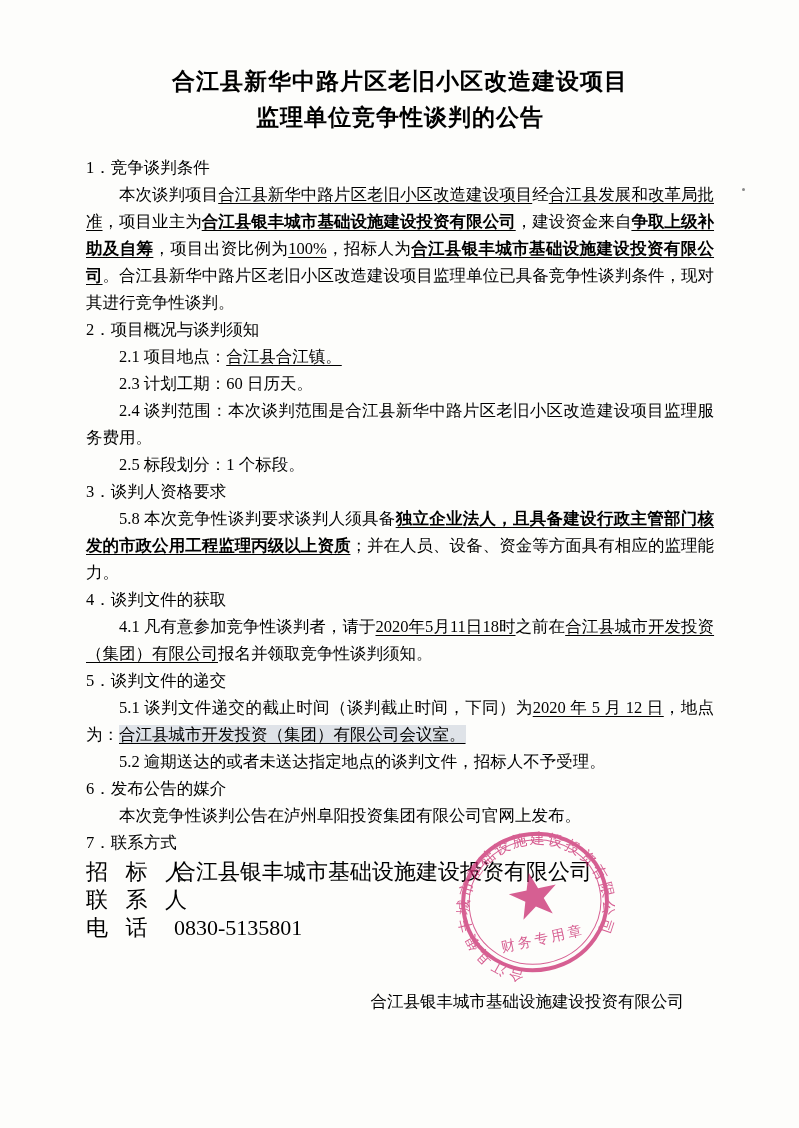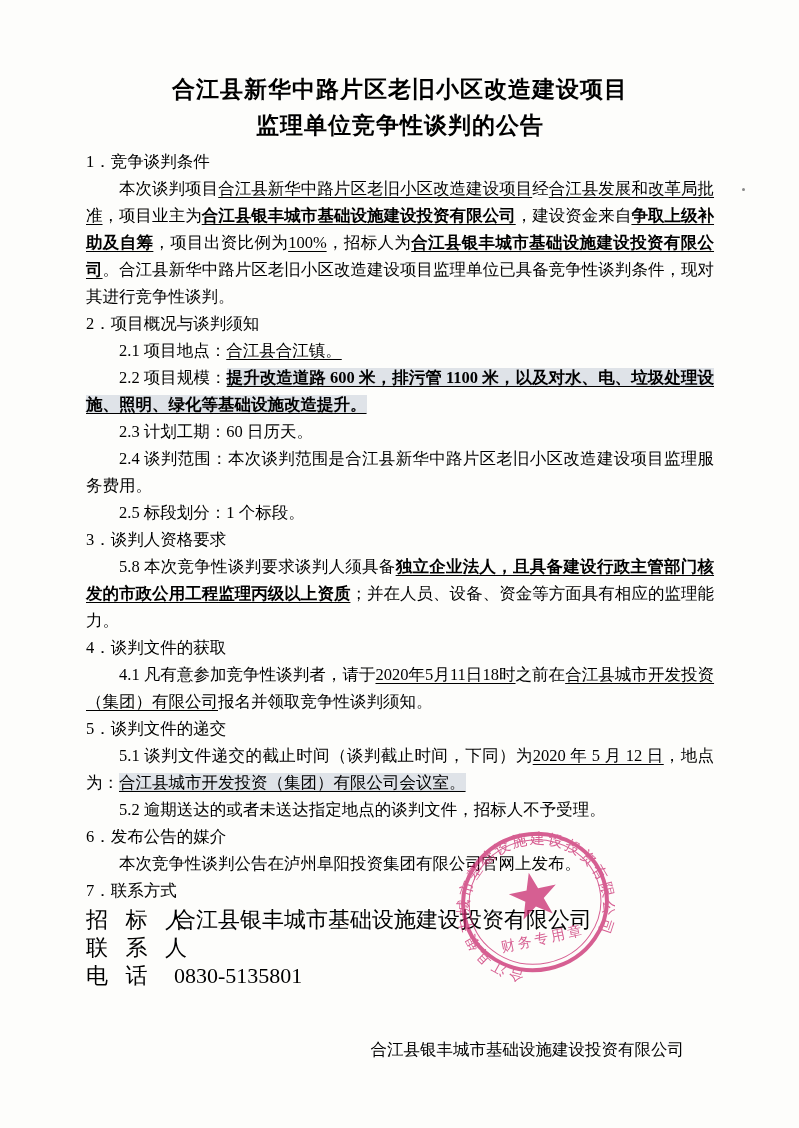--- a/index.html
+++ b/index.html
@@ -18,38 +18,38 @@
   .page {
     position: absolute;
     left: 0; top: 0;
     width: 799px;
     height: 1128px;
     background: #fdfdfb;
   }
   .doc {
     position: absolute;
     left: 86px;
-    top: 72px;
+    top: 64px;
     width: 628px;
   }
   .title {
     text-align: center;
     font-weight: bold;
     font-size: 23px;
     line-height: 36px;
     letter-spacing: 1px;
     color: #000;
   }
   .title-line2 {
     text-align: center;
     font-weight: bold;
     font-size: 23px;
     line-height: 36px;
     letter-spacing: 1px;
-    margin-bottom: 4px;
+    margin-bottom: 18px;
     color: #000;
   }
   .body-text {
     font-size: 16.5px;
     line-height: 27px;
     text-align: justify;
     color: #000000;
   }
   .p {
     margin: 0;
@@ -121,24 +121,20 @@
 
       <p class="p">1．竞争谈判条件</p>
       <p class="p indent1">
         <span>本次谈判项目</span><span class="u">合江县新华中路片区老旧小区改造建设项目</span><span>经</span><span class="u">合江县发展和改革局批准</span><span>，项目业主为</span><span class="u b">合江县银丰城市基础设施建设投资有限公司</span><span>，建设资金来自</span><span class="u b">争取上级补助及自筹</span><span>，项目出资比例为</span><span class="u">100%</span><span>，招标人为</span><span class="u b">合江县银丰城市基础设施建设投资有限公司</span><span>。合江县新华中路片区老旧小区改造建设项目监理单位已具备竞争性谈判条件，现对其进行竞争性谈判。</span>
       </p>
 
       <p class="p">2．项目概况与谈判须知</p>
       <p class="p indent1">
         <span>2.1</span>
         <span>项目地点：</span><span class="u">合江县合江镇。</span>
-      </p>
-      <p class="p indent1">
-        <span>2.2</span>
-        <span>项目规模：</span><span class="u b hl-blue">提升改造道路 600 米，排污管 1100 米，以及对水、电、垃圾处理设施、照明、绿化等基础设施改造提升。</span>
       </p>
       <p class="p indent1">
         <span>2.3</span>
         <span>计划工期：</span><span>60 日历天。</span>
       </p>
       <p class="p indent1">
         <span>2.4</span>
         <span>谈判范围：</span><span>本次谈判范围是合江县新华中路片区老旧小区改造建设项目监理服务费用。</span>
       </p>
       <p class="p indent1">

